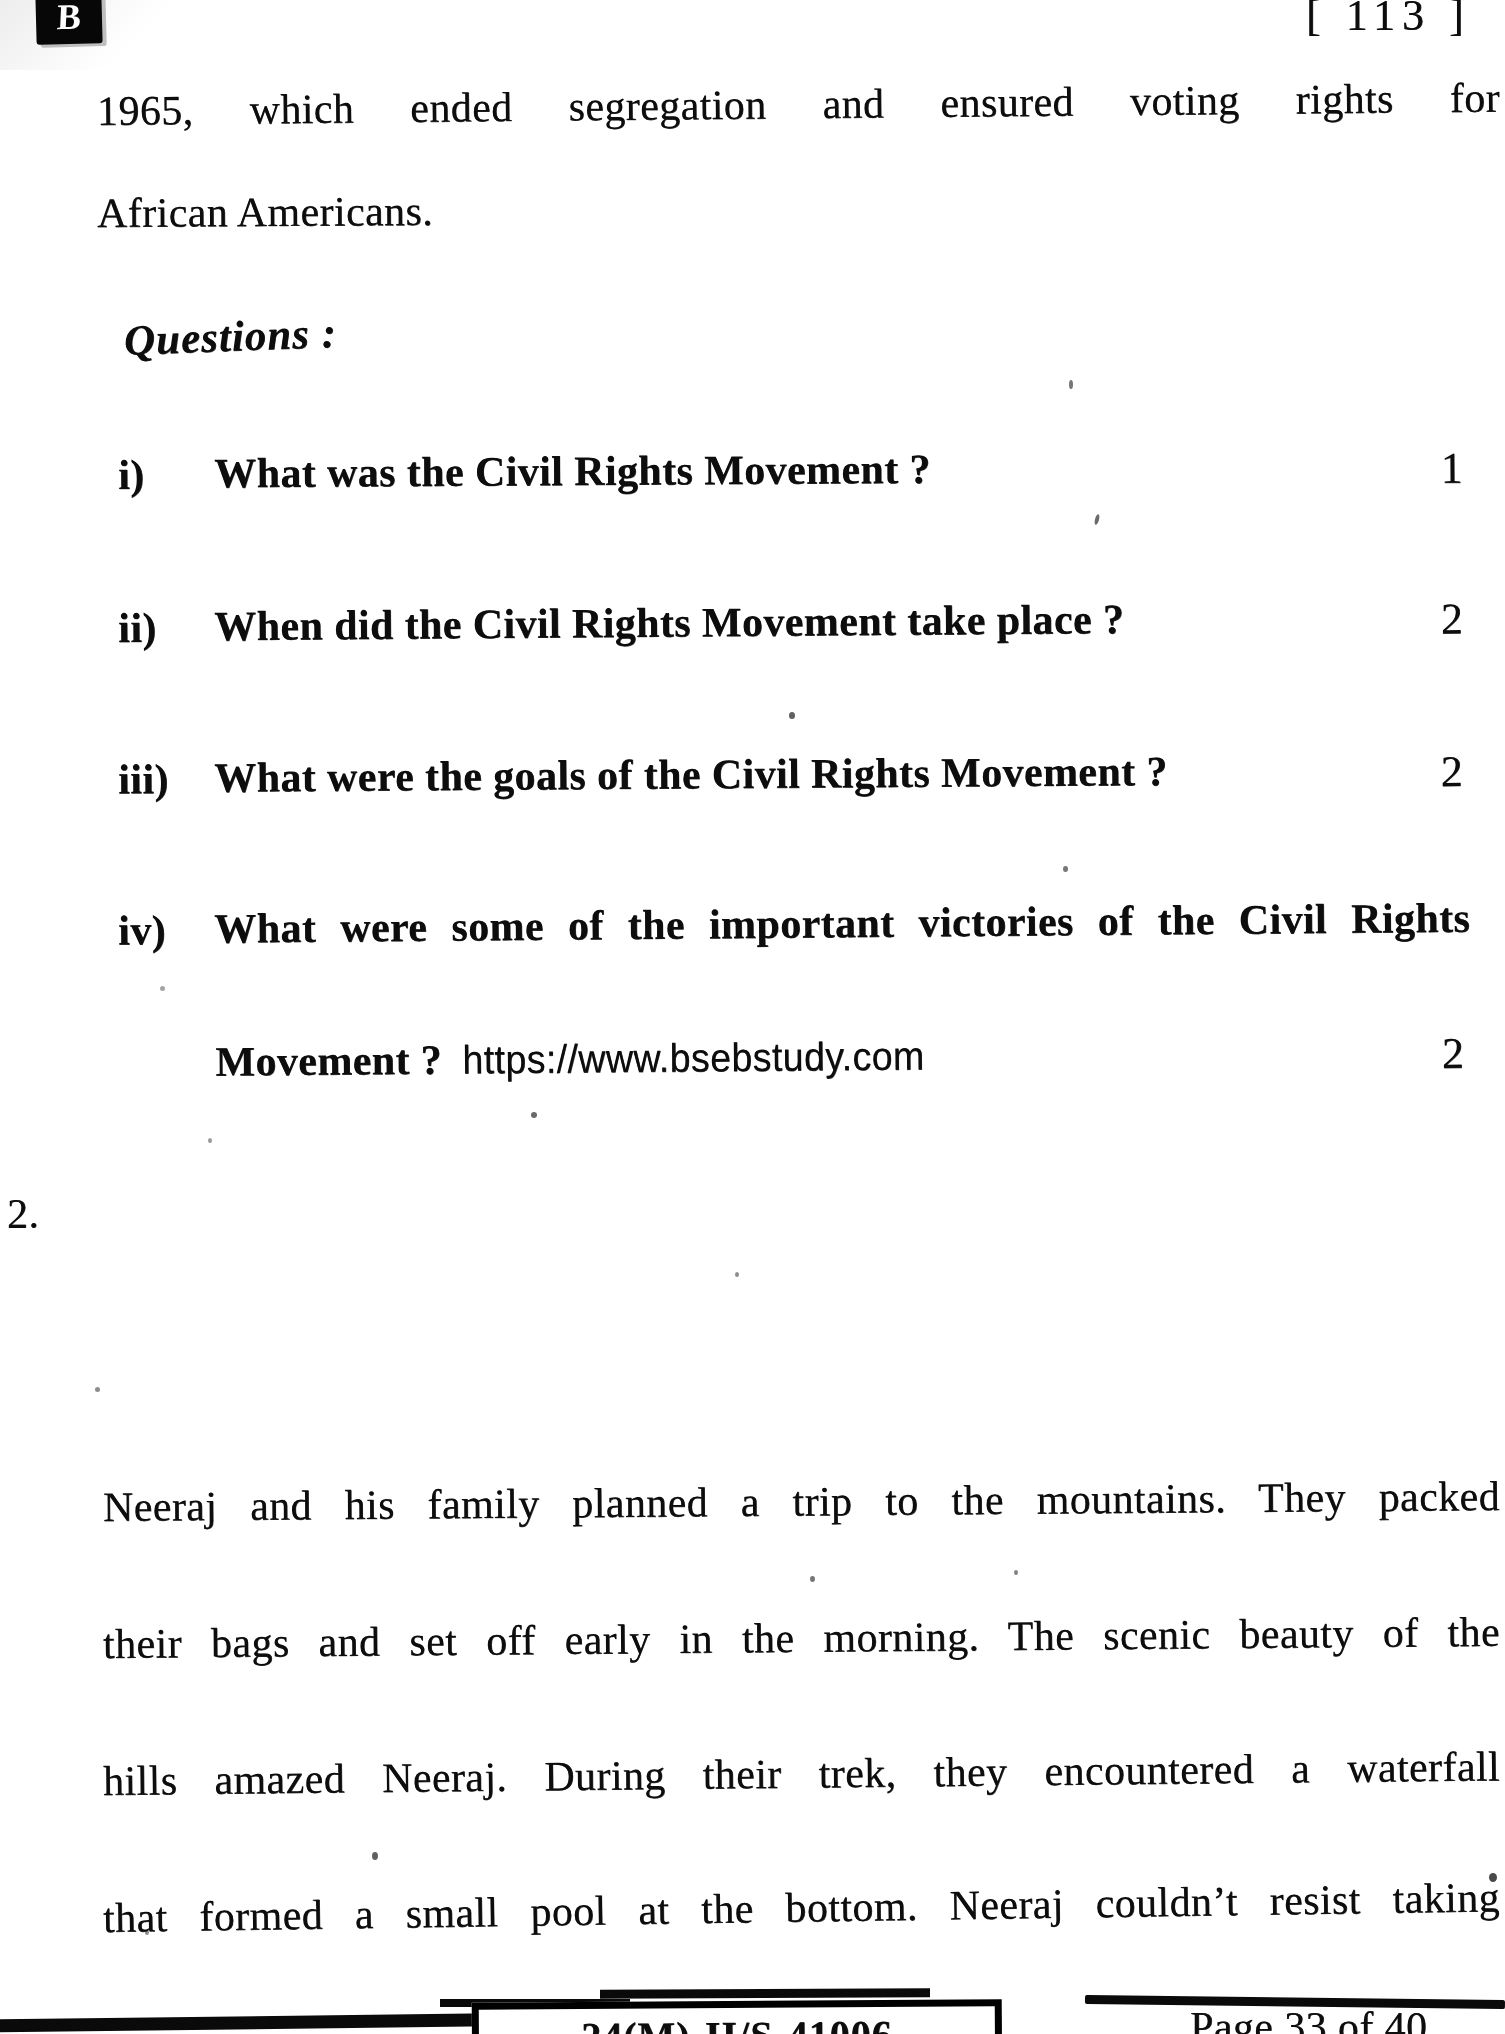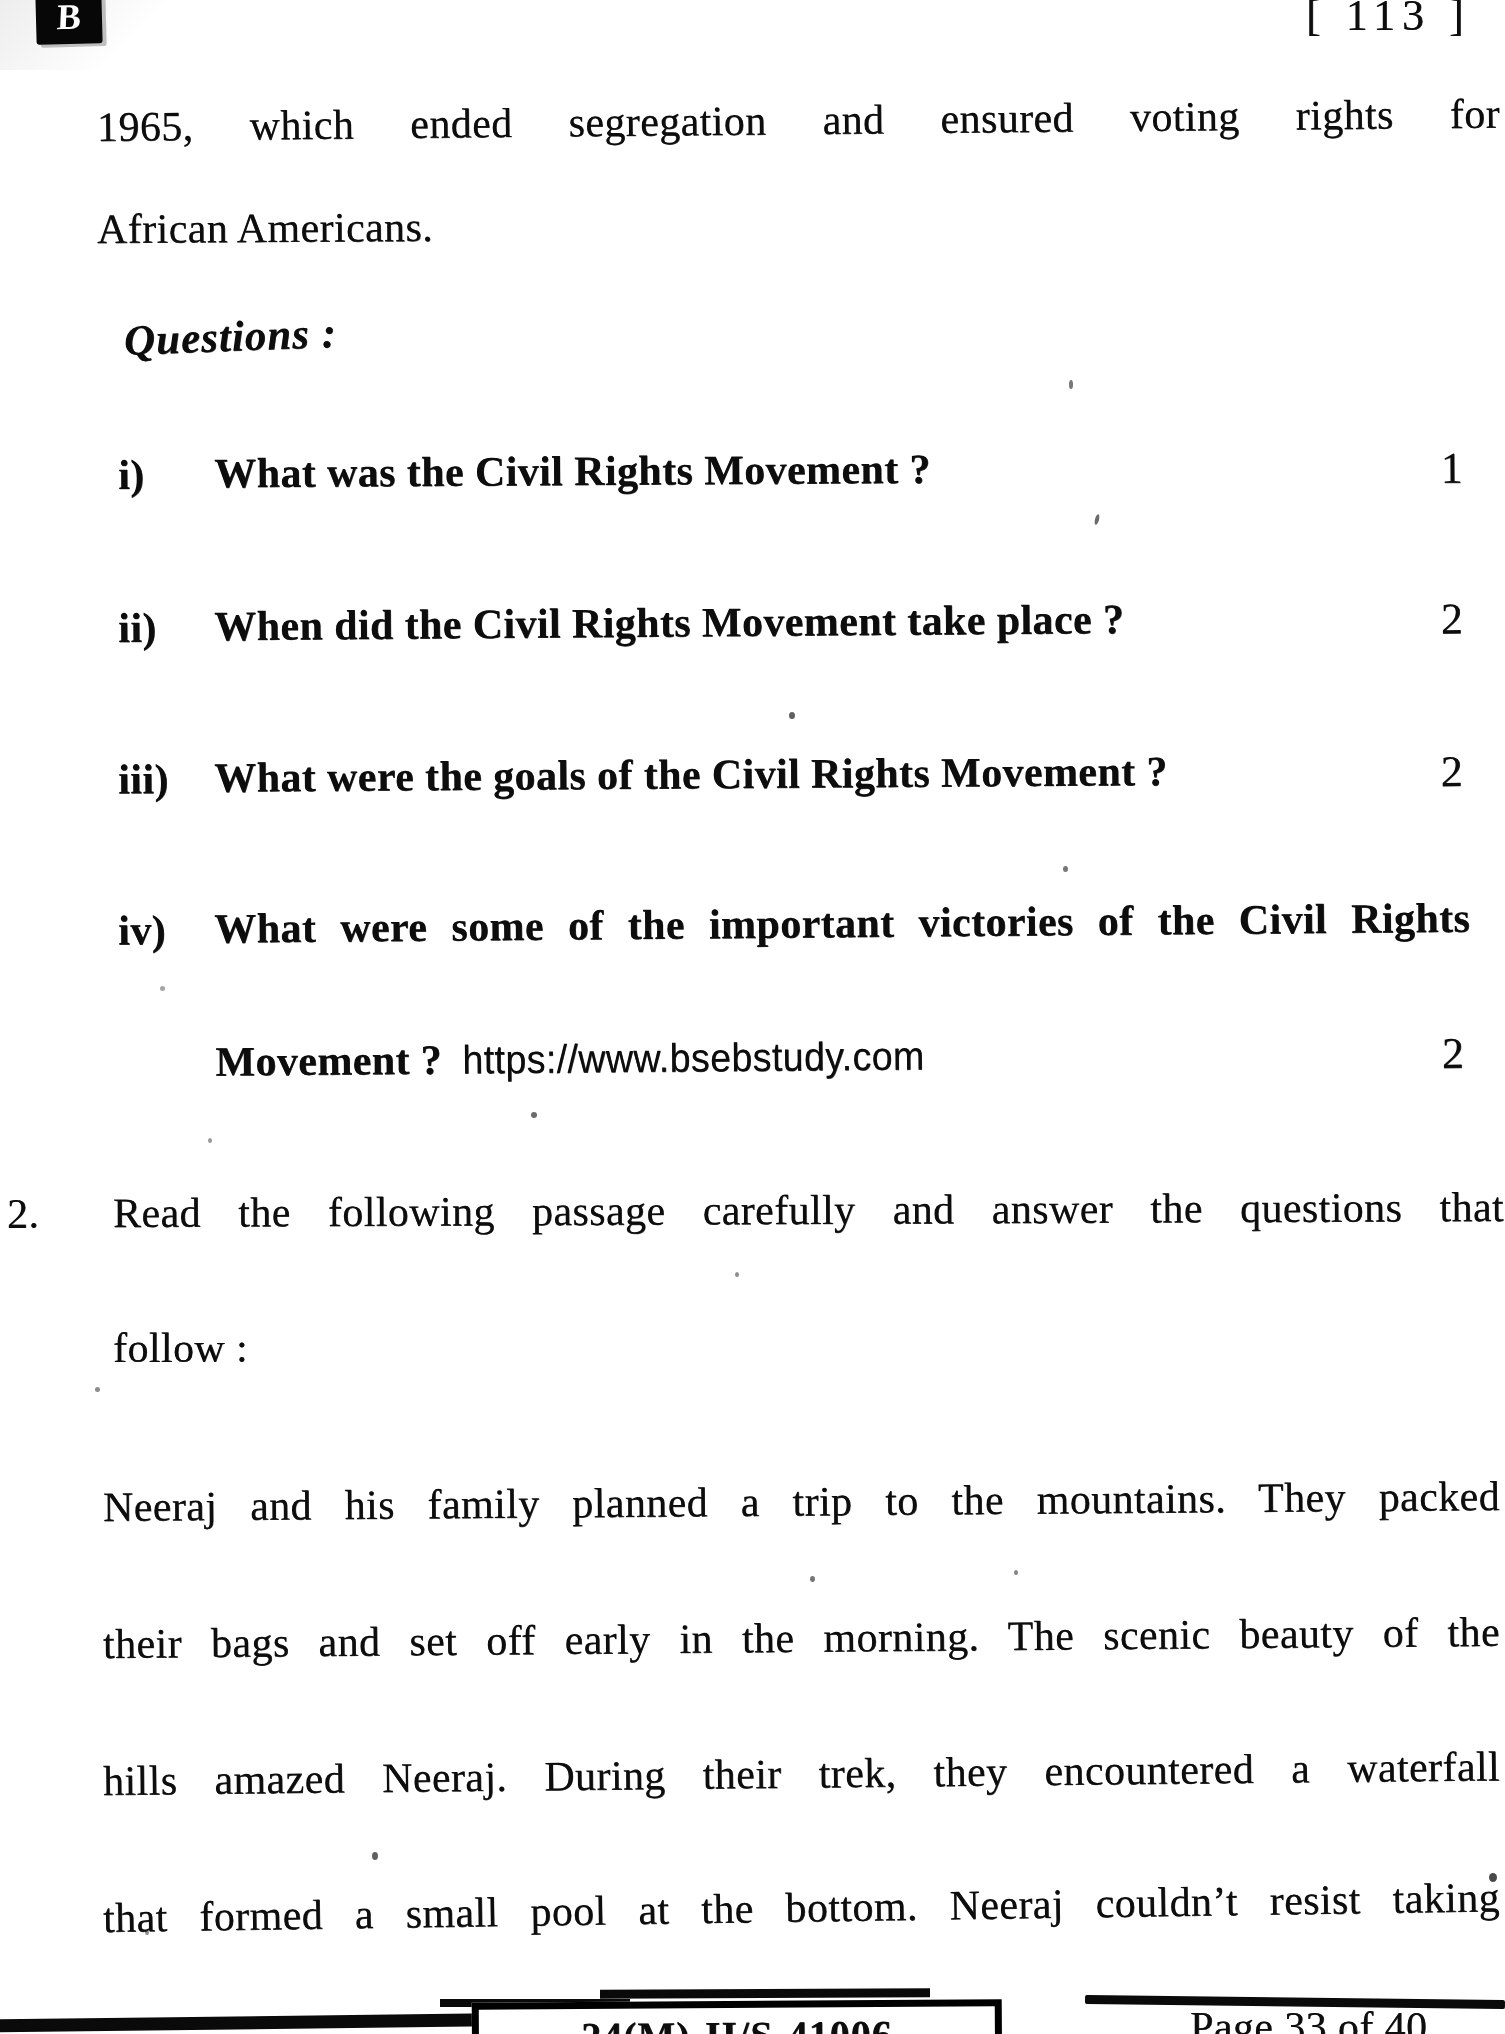--- a/index.html
+++ b/index.html
@@ -41,21 +41,21 @@
     font-size:44px;letter-spacing:7px;white-space:nowrap;
   }
 
   .line{
     font-size:42px;line-height:46px;height:48px;overflow:hidden;
     white-space:normal;
   }
   .line.justify{ text-align:justify; }
   .line.justify::after{ content:""; display:inline-block; width:100%; height:0; }
 
-  .intro{ position:absolute; left:97px; top:104px; width:1403px; }
+  .intro{ position:absolute; left:97px; top:88px; width:1403px; }
   .intro .line{ margin-bottom:54px; }
   .intro .line:nth-child(1){ transform:rotate(-0.55deg); transform-origin:left center; }
   .intro .line:nth-child(2){ transform:rotate(-0.35deg); transform-origin:left center; }
 
   .questions-heading{
     position:absolute;left:124px;top:316px;
     font-size:43px;font-style:italic;font-weight:bold;
     transform:rotate(-2.2deg);transform-origin:left center;
     letter-spacing:1px;
   }
@@ -170,24 +170,20 @@
     <span class="q-num t">iv)</span>
     <div class="q-lines">
           <div class="line t justify"><span>What were some of the important victories of the Civil Rights</span></div>
           <div class="line t"><span>Movement ?</span><span class="q-url">https://www.bsebstudy.com</span></div>
         </div>
     <span class="q-marks t">2</span>
   </div>
     </div>
 
   <div class="q2-num t">2.</div>
-  <div class="q2-lines" id="q2lines">
-      <div class="line t justify">Read the following passage carefully and answer the questions that</div>
-      <div class="line t">follow :</div>
-    </div>
 
   <div class="passage" id="passage">
       <div class="line t justify">Neeraj and his family planned a trip to the mountains. They packed</div>
       <div class="line t justify">their bags and set off early in the morning. The scenic beauty of the</div>
       <div class="line t justify">hills amazed Neeraj. During their trek, they encountered a waterfall</div>
       <div class="line t justify">that formed a small pool at the bottom. Neeraj couldn’t resist taking</div>
     </div>
 
   <div class="footer-line-left"></div>
   <div class="footer-line-mid"></div>

